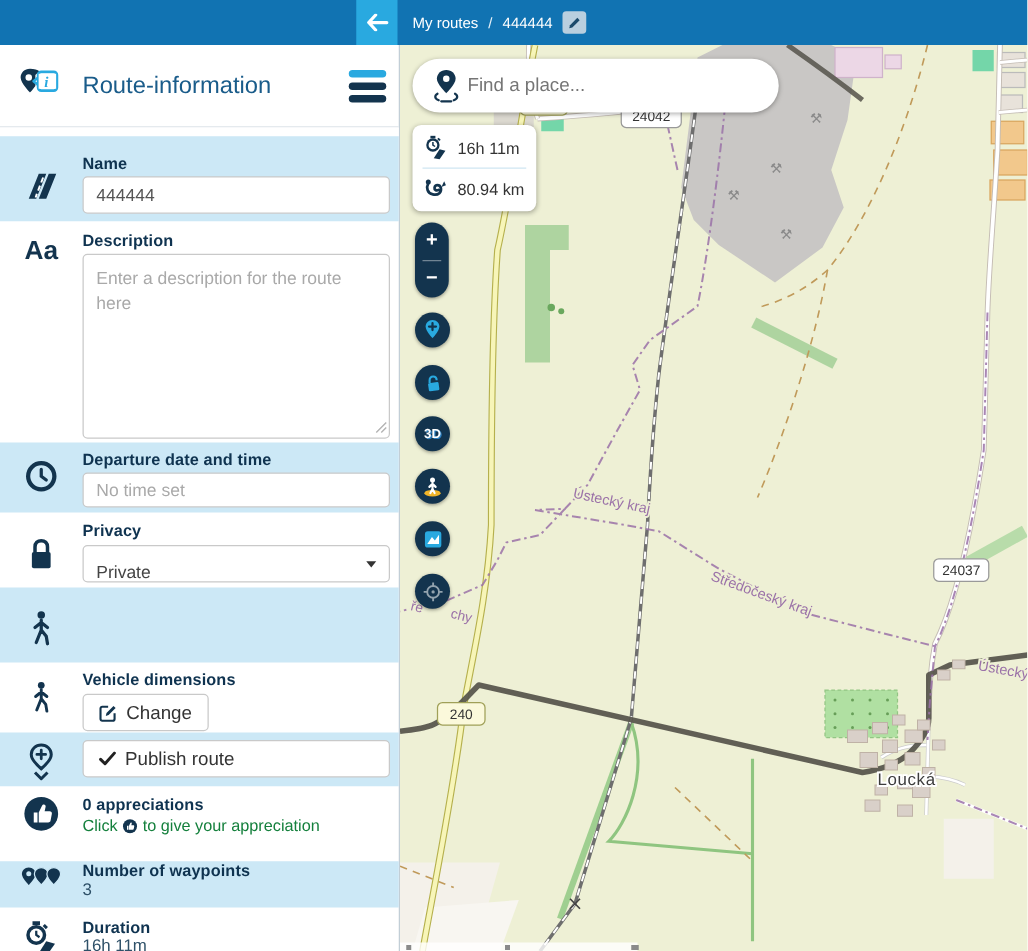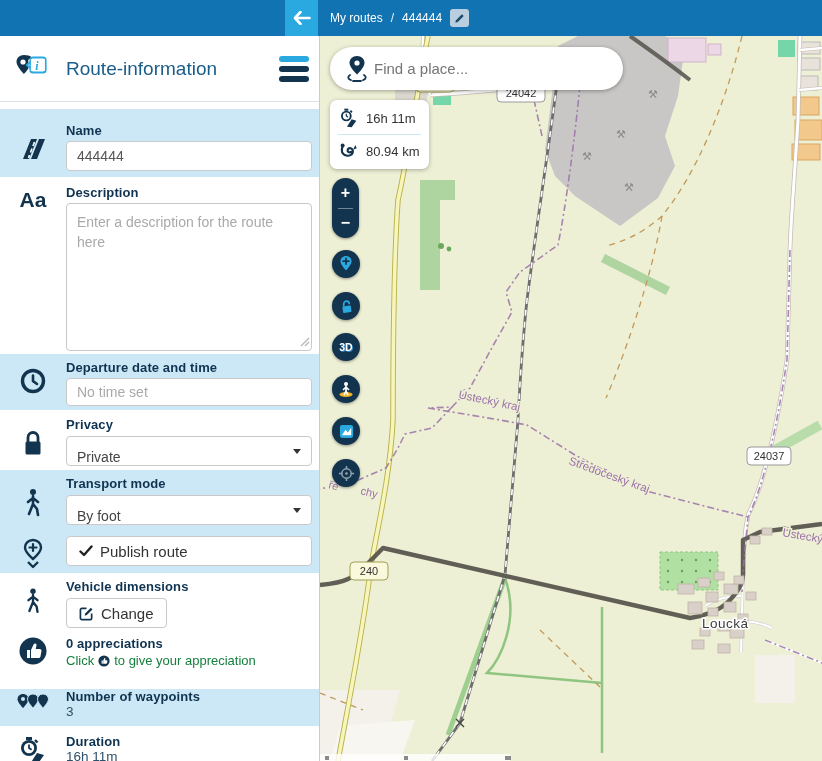--- a/index.html
+++ b/index.html
@@ -175,62 +175,55 @@
       </div>
     </div>
 
     <div class="row hl" style="height:60px;padding-top:6px;">
       <div class="icol" style="padding-top:12px;">
         <svg width="20" height="32" viewBox="0 0 20 32">
           <circle cx="10" cy="4" r="3" fill="#13344e"></circle>
           <path d="M10 8 L10 16 M10 10 L5 14 M10 10 L15 14 M10 16 L6 26 M10 16 L14 21 L15 27" stroke="#13344e" stroke-width="2.6" fill="none" stroke-linecap="round" stroke-linejoin="round"></path>
         </svg>
       </div>
-      <div class="fcol">
-        <div class="lbl">Transport mode</div>
-        <div class="sel" style="margin-top:4px;">
-          <span>By foot</span>
-          <span class="caret"></span>
-        </div>
-      </div>
-    </div>
-
-    <div class="row hl" style="height:43px;padding-top:6px;">
-      <div class="icol" style="padding-top:2px;">
-        <svg width="24" height="32" viewBox="0 0 24 32">
-          <path d="M12 2 C7.5 2 4 5.3 4 9.5 C4 13 8 17.5 12 21 C16 17.5 20 13 20 9.5 C20 5.3 16.5 2 12 2 Z" fill="none" stroke="#13344e" stroke-width="2.4"></path>
-          <path d="M12 6 V13 M8.5 9.5 H15.5" stroke="#13344e" stroke-width="2.2" stroke-linecap="round"></path>
-          <path d="M7 24 L12 29 L17 24" fill="none" stroke="#13344e" stroke-width="2.4" stroke-linejoin="round"></path>
-        </svg>
-      </div>
-      <div class="fcol">
-        <button class="btn full">
-          <svg width="14" height="12" viewBox="0 0 14 12">
-            <path d="M1.5 6.5 L5 10 L12.5 1.5" stroke="#222" stroke-width="2.4" fill="none" stroke-linecap="round" stroke-linejoin="round"></path>
-          </svg>
-          <span>Publish route</span>
-        </button>
-      </div>
     </div>
 
     <div class="row" style="height:56px;padding-top:6px;">
       <div class="icol" style="padding-top:8px;">
         <svg width="18" height="30" viewBox="0 0 20 32">
           <circle cx="10" cy="4" r="3" fill="#13344e"></circle>
           <path d="M10 8 L10 16 M10 10 L5 14 M10 10 L15 14 M10 16 L6 26 M10 16 L14 21 L15 27" stroke="#13344e" stroke-width="2.6" fill="none" stroke-linecap="round" stroke-linejoin="round"></path>
         </svg>
       </div>
       <div class="fcol">
         <div class="lbl">Vehicle dimensions</div>
         <button class="btn" style="margin-top:4px;">
           <svg width="15" height="15" viewBox="0 0 16 16">
             <path d="M13.5 8 V13 A1.5 1.5 0 0 1 12 14.5 H3 A1.5 1.5 0 0 1 1.5 13 V4 A1.5 1.5 0 0 1 3 2.5 H8" fill="none" stroke="#13344e" stroke-width="1.8"></path>
             <path d="M6 10.5 L6.6 7.9 L12.6 1.9 L14.4 3.7 L8.4 9.7 Z" fill="#13344e"></path>
           </svg>
           <span>Change</span>
+        </button>
+      </div>
+    </div>
+
+    <div class="row hl" style="height:43px;padding-top:6px;">
+      <div class="icol" style="padding-top:2px;">
+        <svg width="24" height="32" viewBox="0 0 24 32">
+          <path d="M12 2 C7.5 2 4 5.3 4 9.5 C4 13 8 17.5 12 21 C16 17.5 20 13 20 9.5 C20 5.3 16.5 2 12 2 Z" fill="none" stroke="#13344e" stroke-width="2.4"></path>
+          <path d="M12 6 V13 M8.5 9.5 H15.5" stroke="#13344e" stroke-width="2.2" stroke-linecap="round"></path>
+          <path d="M7 24 L12 29 L17 24" fill="none" stroke="#13344e" stroke-width="2.4" stroke-linejoin="round"></path>
+        </svg>
+      </div>
+      <div class="fcol">
+        <button class="btn full">
+          <svg width="14" height="12" viewBox="0 0 14 12">
+            <path d="M1.5 6.5 L5 10 L12.5 1.5" stroke="#222" stroke-width="2.4" fill="none" stroke-linecap="round" stroke-linejoin="round"></path>
+          </svg>
+          <span>Publish route</span>
         </button>
       </div>
     </div>
 
     <div class="row" style="height:36px;padding-top:7px;">
       <div class="icol" style="padding-top:0;">
         <svg width="30" height="30" viewBox="0 0 30 30">
           <circle cx="15" cy="15" r="13.5" fill="#13344e"></circle>
           <path d="M9 14 h3 v8 h-3 z M13 22 h7.5 c1.2 0 2-.8 2-1.8 l1-5.2 c.2-1-.6-2-1.8-2 h-4 l.8-3.6 c.2-1-.4-1.9-1.4-1.9 -.7 0-1.2.4-1.5 1 l-2.6 5.5 z" fill="#fff"></path>
         </svg>

